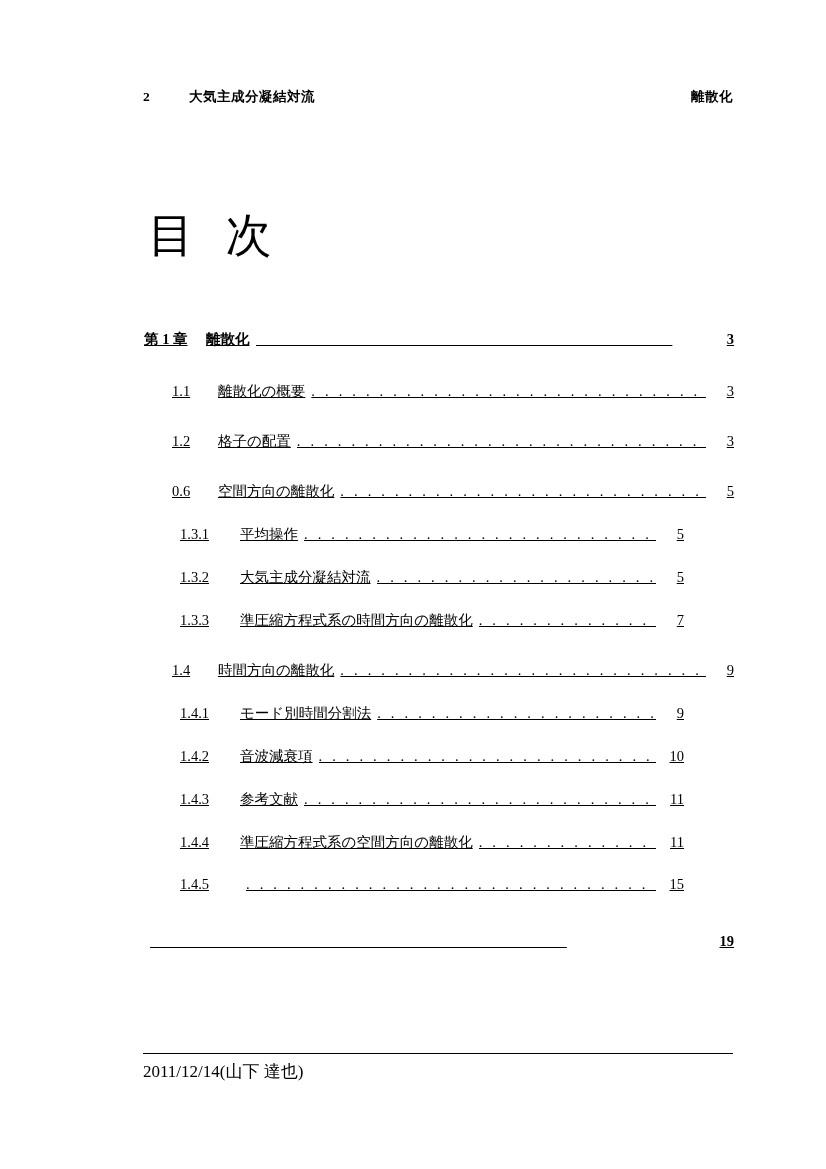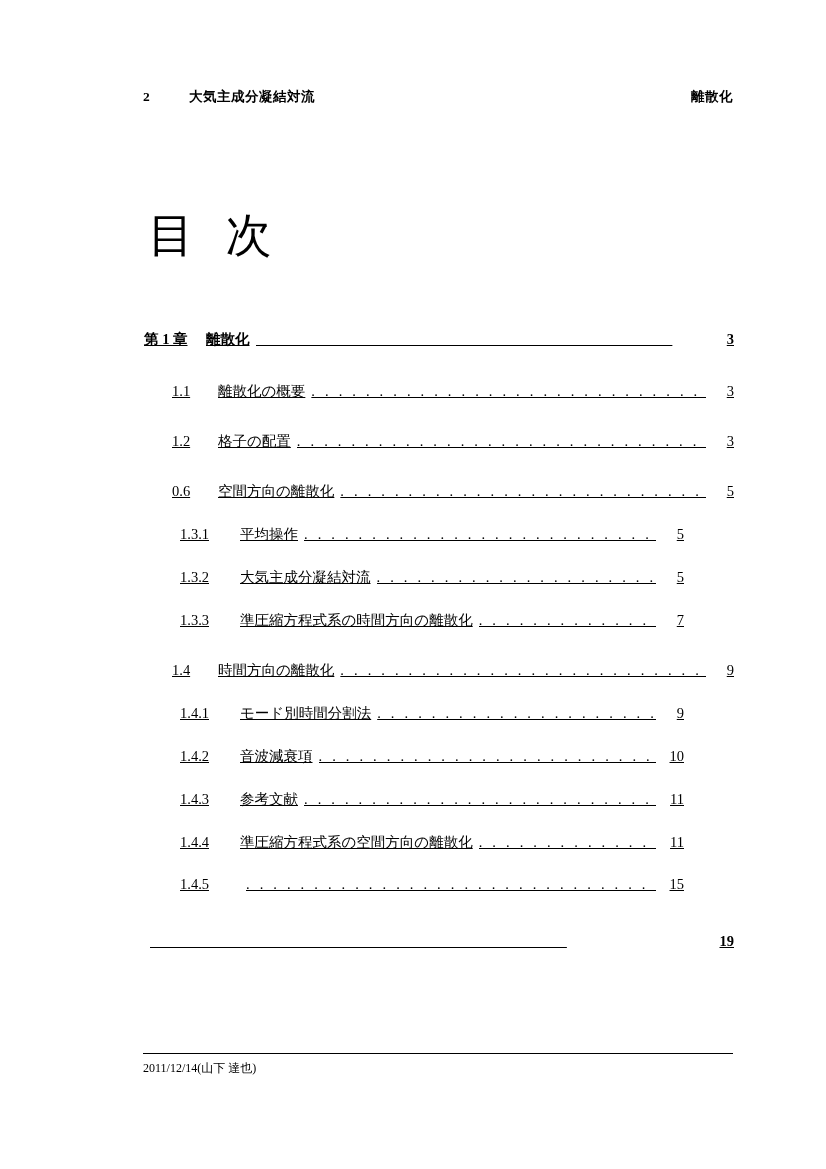--- a/index.html
+++ b/index.html
@@ -133,21 +133,21 @@
     position: absolute;
     left: 143px;
     top: 1053px;
     width: 590px;
     border-top: 1px solid #000;
   }
   .footer-text {
     position: absolute;
     left: 143px;
     top: 1060px;
-    font-size: 12px;
+    font-size: 17px;
   }
 </style>
 </head>
 <body>
 
 <div class="page">
 
   <div class="header">
     <span class="page-num">2</span>
     <span class="head-left">大気主成分凝結対流</span>

